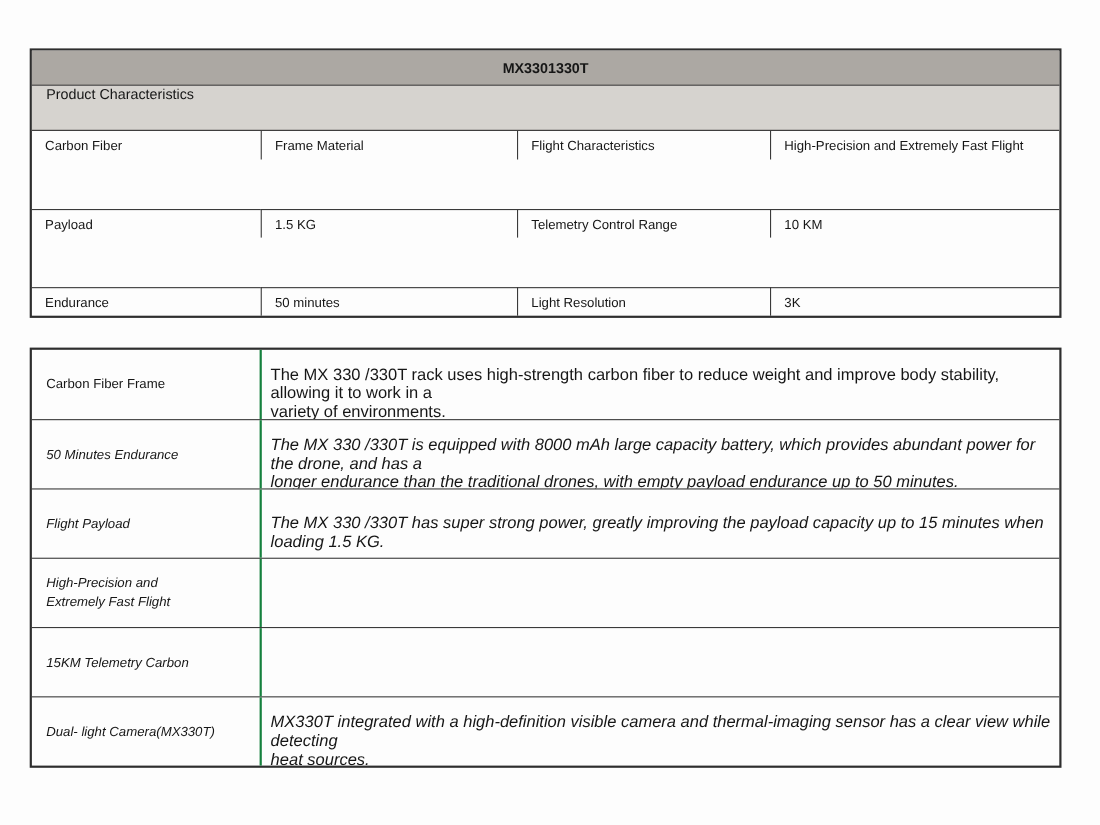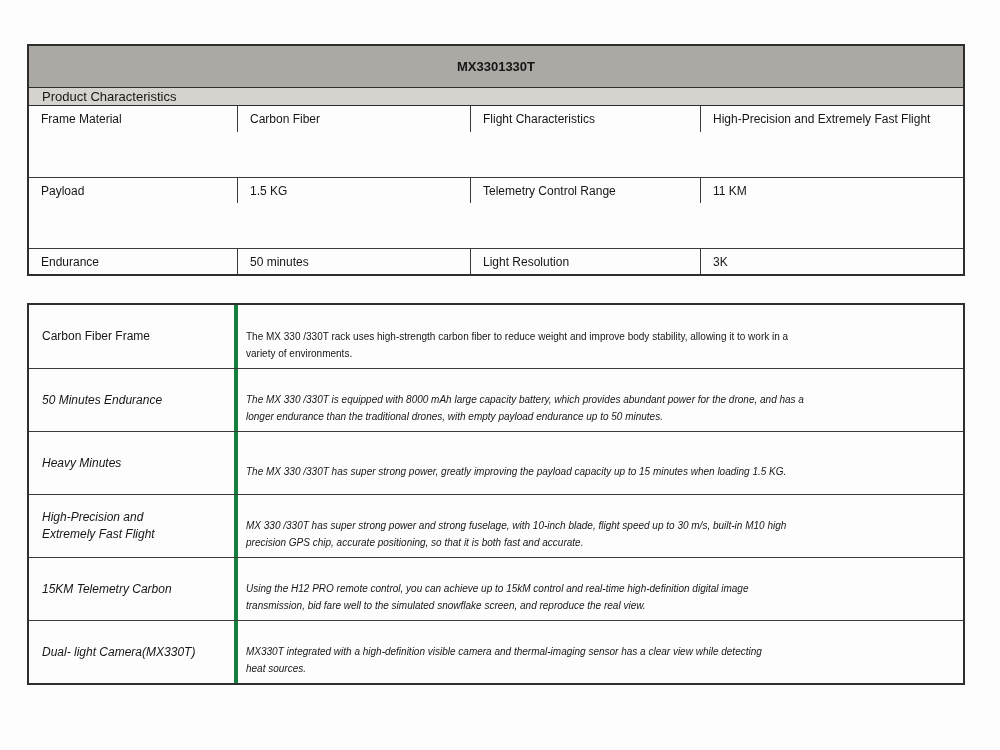--- a/index.html
+++ b/index.html
@@ -23,39 +23,38 @@
   }
   .block {
     box-sizing: border-box;
     border: 2px solid #2e2e2e;
     background: #fdfdfd;
     width: 938px;
   }
   
   .title-row {
     box-sizing: border-box;
-    height: 42px;
+    height: 32px;
     background: #aca8a3;
     border-bottom: 1px solid #2e2e2e;
     display: flex;
     flex-direction: column;
     justify-content: center;
     align-items: center;
     text-align: center;
     font-weight: bold;
     font-size: 13px;
     line-height: 19px;
   }
   .section-row {
     box-sizing: border-box;
-    height: 18px;
+    height: 41px;
     background: #d6d3cf;
     border-bottom: 1px solid #2e2e2e;
     display: flex;
-    align-items: center;
     padding-left: 13px;
     font-size: 13px;
   }
   .spec-grid {
     display: grid;
     grid-template-columns: 208px 233px 230px 1fr;
   }
   .spec-cell {
     box-sizing: border-box;
     height: 26px;
@@ -75,98 +74,94 @@
   }
   .feature-row {
     display: grid;
     grid-template-columns: 209px 1fr;
     box-sizing: border-box;
     height: 63px;
   }
   .feature-row + .feature-row { border-top: 1px solid #3a3a3a; font-style: italic; }
   .feature-label {
     box-sizing: border-box;
-    border-right: 4px solid #15803d;
+    border-right: 2px solid #15803d;
     display: flex;
     align-items: center;
     padding-left: 13px;
     padding-right: 6px;
     font-size: 12px;
     line-height: 17px;
     white-space: pre-line;
     overflow: hidden;
   }
   .feature-desc {
     box-sizing: border-box;
     display: flex;
     align-items: center;
     padding-left: 8px;
     padding-right: 2px;
-    font-size: 10px;
+    font-size: 15px;
     line-height: 17px;
     white-space: pre-line;
     overflow: hidden;
     margin-top: 16px;
   }
 </style>
 </head>
 <body>
 
 <div class="doc">
 
   <div class="block">
     <div class="title-row">
       <div>MX3301330T</div>
     </div>
     <div class="section-row">
       <span>Product Characteristics</span>
     </div>
     <div class="spec-grid">
+      <div class="spec-cell">Carbon Fiber</div>
       <div class="spec-cell">Frame Material</div>
-      <div class="spec-cell">Carbon Fiber</div>
       <div class="spec-cell">Flight Characteristics</div>
       <div class="spec-cell">High-Precision and Extremely Fast Flight</div>
 
       <div class="spec-cell">Payload</div>
       <div class="spec-cell">1.5 KG</div>
       <div class="spec-cell">Telemetry Control Range</div>
-      <div class="spec-cell">11 KM</div>
+      <div class="spec-cell">10 KM</div>
 
       <div class="spec-cell">Endurance</div>
       <div class="spec-cell">50 minutes</div>
       <div class="spec-cell">Light Resolution</div>
       <div class="spec-cell">3K</div>
     </div>
   </div>
 
   <div class="block features">
     <div class="feature-row">
       <div class="feature-label">Carbon Fiber Frame</div>
       <div class="feature-desc">The MX 330 /330T rack uses high-strength carbon fiber to reduce weight and improve body stability, allowing it to work in a
 variety of environments.</div>
     </div>
     <div class="feature-row">
       <div class="feature-label">50 Minutes Endurance</div>
       <div class="feature-desc">The MX 330 /330T is equipped with 8000 mAh large capacity battery, which provides abundant power for the drone, and has a
 longer endurance than the traditional drones, with empty payload endurance up to 50 minutes.</div>
     </div>
     <div class="feature-row">
-      <div class="feature-label">Heavy Minutes</div>
+      <div class="feature-label">Flight Payload</div>
       <div class="feature-desc">The MX 330 /330T has super strong power, greatly improving the payload capacity up to 15 minutes when loading 1.5 KG.</div>
     </div>
     <div class="feature-row">
       <div class="feature-label">High-Precision and
 Extremely Fast Flight</div>
-      <div class="feature-desc">MX 330 /330T has super strong power and strong fuselage, with 10-inch blade, flight speed up to 30 m/s, built-in M10 high
-precision GPS chip, accurate positioning, so that it is both fast and accurate.</div>
     </div>
     <div class="feature-row">
       <div class="feature-label">15KM Telemetry Carbon</div>
-      <div class="feature-desc">Using the H12 PRO remote control, you can achieve up to 15kM control and real-time high-definition digital image
-transmission, bid fare well to the simulated snowflake screen, and reproduce the real view.</div>
     </div>
     <div class="feature-row">
       <div class="feature-label">Dual- light Camera(MX330T)</div>
       <div class="feature-desc">MX330T integrated with a high-definition visible camera and thermal-imaging sensor has a clear view while detecting
 heat sources.</div>
     </div>
   </div>
 
 </div>
 

